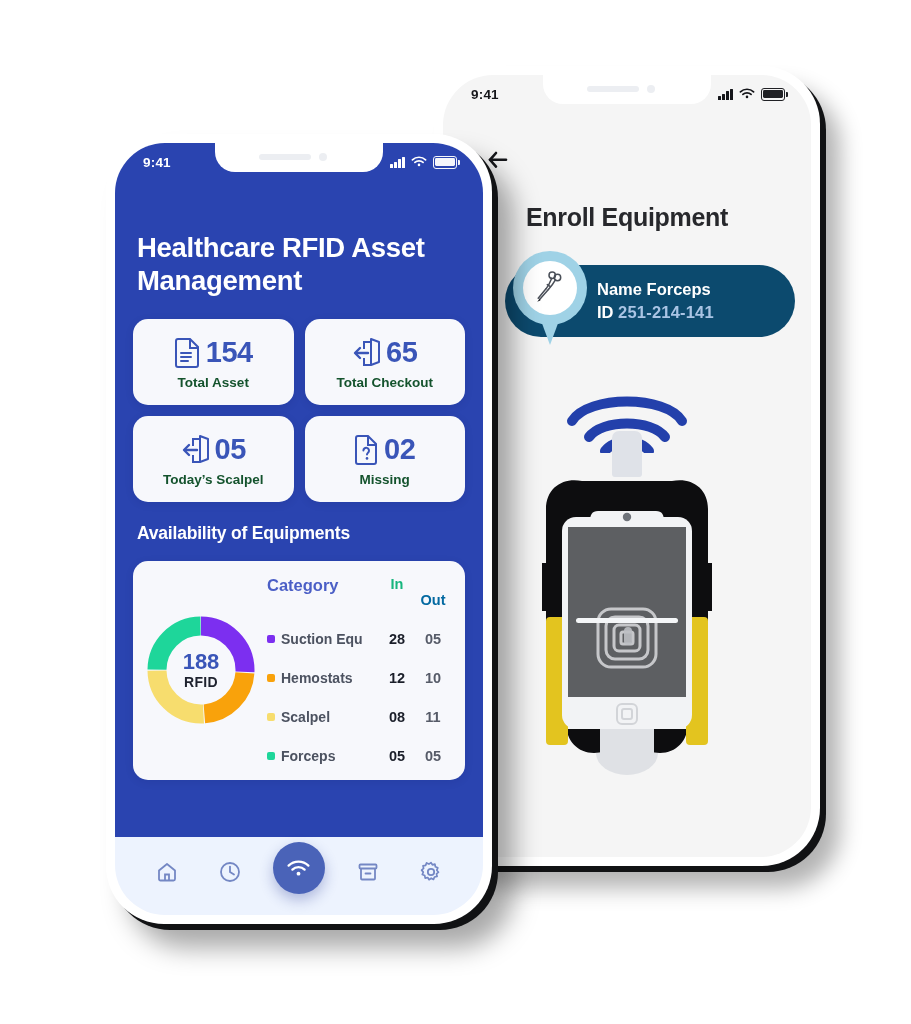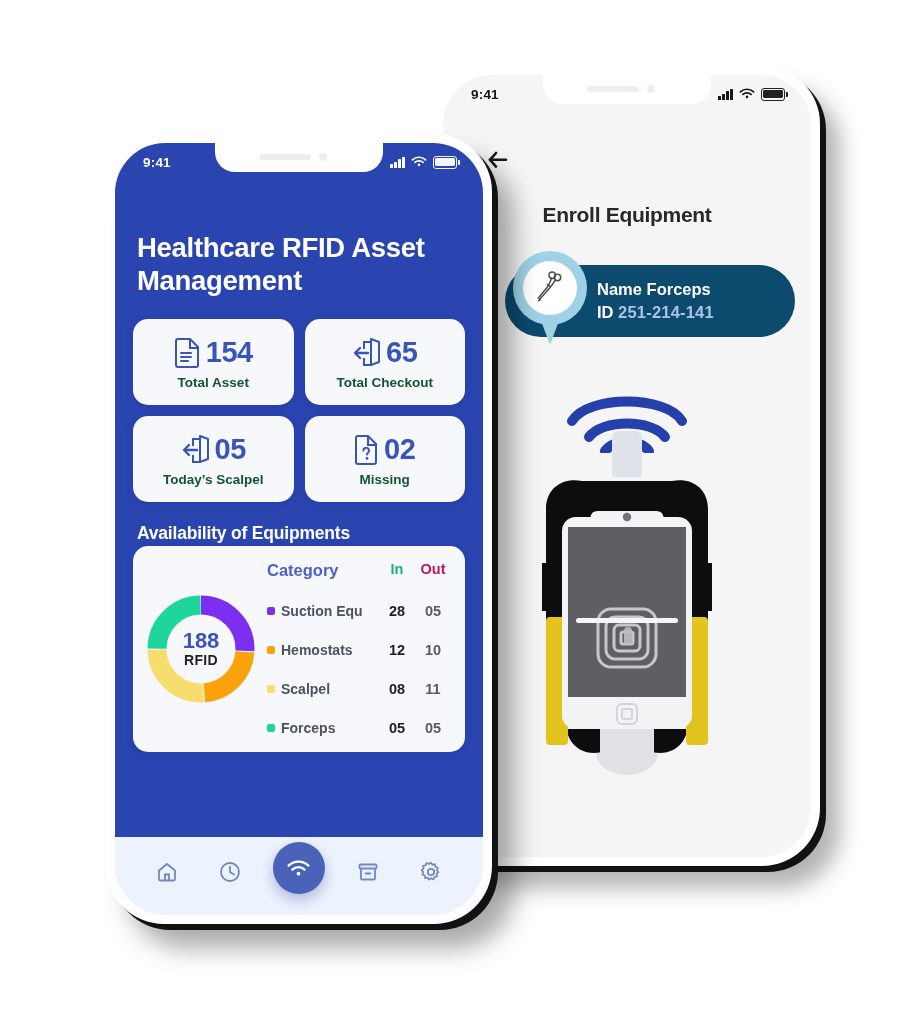--- a/index.html
+++ b/index.html
@@ -82,21 +82,21 @@
   }
   .stat-card{
     background:#f7f8fc;border-radius:15px;padding:17px 10px 15px;
     display:flex;flex-direction:column;align-items:center;justify-content:center;
     box-shadow:0 2px 8px rgba(10,20,70,.10);
   }
   .stat-top{display:flex;align-items:center;gap:4px;color:#3a55b8;}
   .stat-num{font-size:29px;font-weight:800;letter-spacing:-.5px;color:#3a55b8;line-height:1;}
   .stat-label{margin-top:7px;font-size:13.5px;font-weight:700;color:#14532d;}
 
-  .section-title{font-size:17.5px;font-weight:800;margin:21px 0 2px 4px;letter-spacing:-.2px;}
+  .section-title{font-size:17.5px;font-weight:800;margin:21px 0 17px 4px;letter-spacing:-.2px;}
 
   .chart-card{
     background:#f7f8fc;border-radius:15px;padding:15px 14px 16px 12px;
     display:flex;align-items:center;gap:10px;
     box-shadow:0 2px 8px rgba(10,20,70,.10);
     margin-bottom:16px;
   }
   .donut-wrap{position:relative;width:112px;height:112px;flex:0 0 auto;}
   .donut-center{
     position:absolute;inset:0;display:flex;flex-direction:column;
@@ -106,42 +106,42 @@
   .donut-word{font-size:14px;font-weight:800;color:#1e222e;letter-spacing:.3px;}
 
   .legend{flex:1 1 auto;min-width:0;}
   .legend-head,.legend-row{display:flex;}
   .legend-head{margin-bottom:4px;}
   .lg-cat{flex:1 1 auto;min-width:0;}
   .lg-in{width:36px;text-align:center;flex:0 0 auto;}
   .lg-out{width:36px;text-align:center;flex:0 0 auto;}
   .legend-head .lg-cat{font-size:16.5px;font-weight:800;color:#4b5fc6;}
   .legend-head .lg-in{font-size:14.5px;font-weight:800;color:#17b67e;}
-  .legend-head .lg-out{font-size:14.5px;font-weight:800;color:#be185d;}
+  .legend-head .lg-out{font-size:14.5px;font-weight:800;color:#0369a1;margin-top:16px;}
   .legend-row{margin-top:23px;}
   .legend-row .lg-cat{display:flex;align-items:center;gap:6px;font-size:14px;font-weight:800;color:#4c5260;}
   .dot{width:8px;height:8px;border-radius:2px;flex:0 0 auto;}
   .legend-row .lg-in{font-size:14.5px;font-weight:800;color:#1a1e29;}
   .legend-row .lg-out{font-size:14.5px;font-weight:600;color:#565b68;}
 
   .tabbar{
     flex:0 0 auto;height:78px;background:#edf3fe;
     display:flex;align-items:center;justify-content:space-around;
     padding:0 20px 8px;box-sizing:border-box;position:relative;
   }
   .tab{width:40px;height:40px;display:flex;align-items:center;justify-content:center;color:#7487c4;}
   .tab.active{
     width:52px;height:52px;border-radius:50%;background:#4a63b8;color:#fff;
     box-shadow:0 6px 14px rgba(40,60,150,.32);margin-top:-8px;
   }
 
   
   .enroll-title{
     position:absolute;left:0;right:0;top:128px;text-align:center;
-    font-size:21px;font-weight:800;color:#27282c;letter-spacing:-.3px;
+    font-size:25px;font-weight:800;color:#27282c;letter-spacing:-.3px;
   }
   .back-arrow{position:absolute;left:44px;top:76px;color:#15161a;}
 
   .tag-pill{
     position:absolute;left:62px;top:190px;width:290px;height:72px;
     background:#0c4a6e;border-radius:36px;color:#fff;
     display:flex;flex-direction:column;justify-content:center;
     padding-left:92px;box-sizing:border-box;
   }
   .tag-line{font-size:16.5px;line-height:1.42;font-weight:600;white-space:nowrap;}

